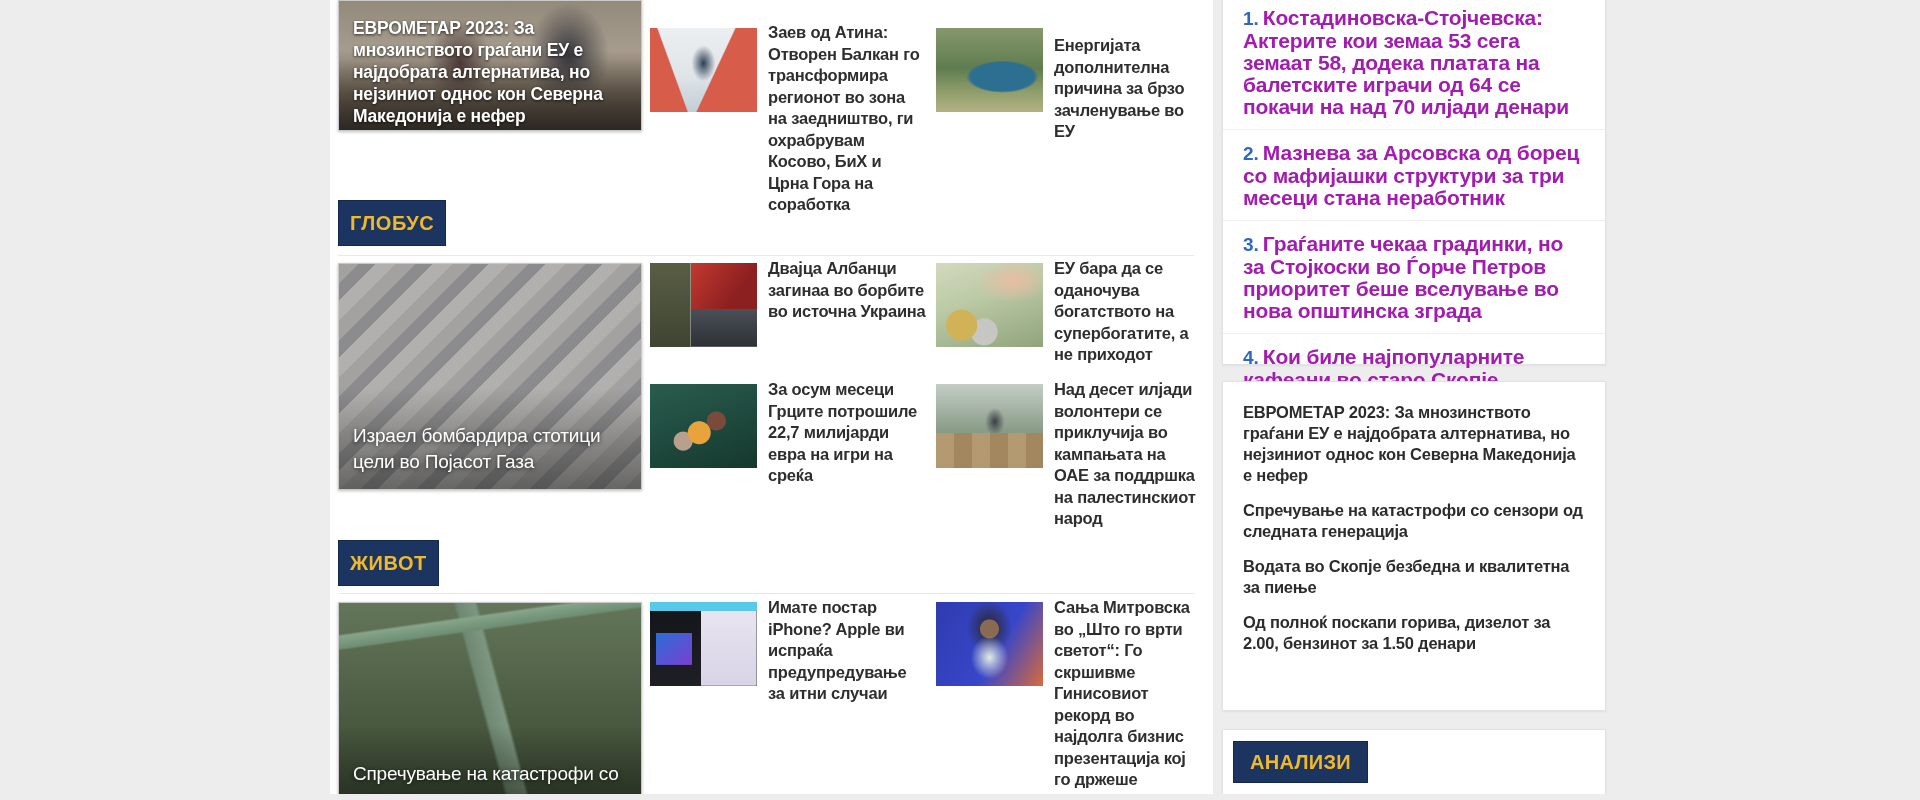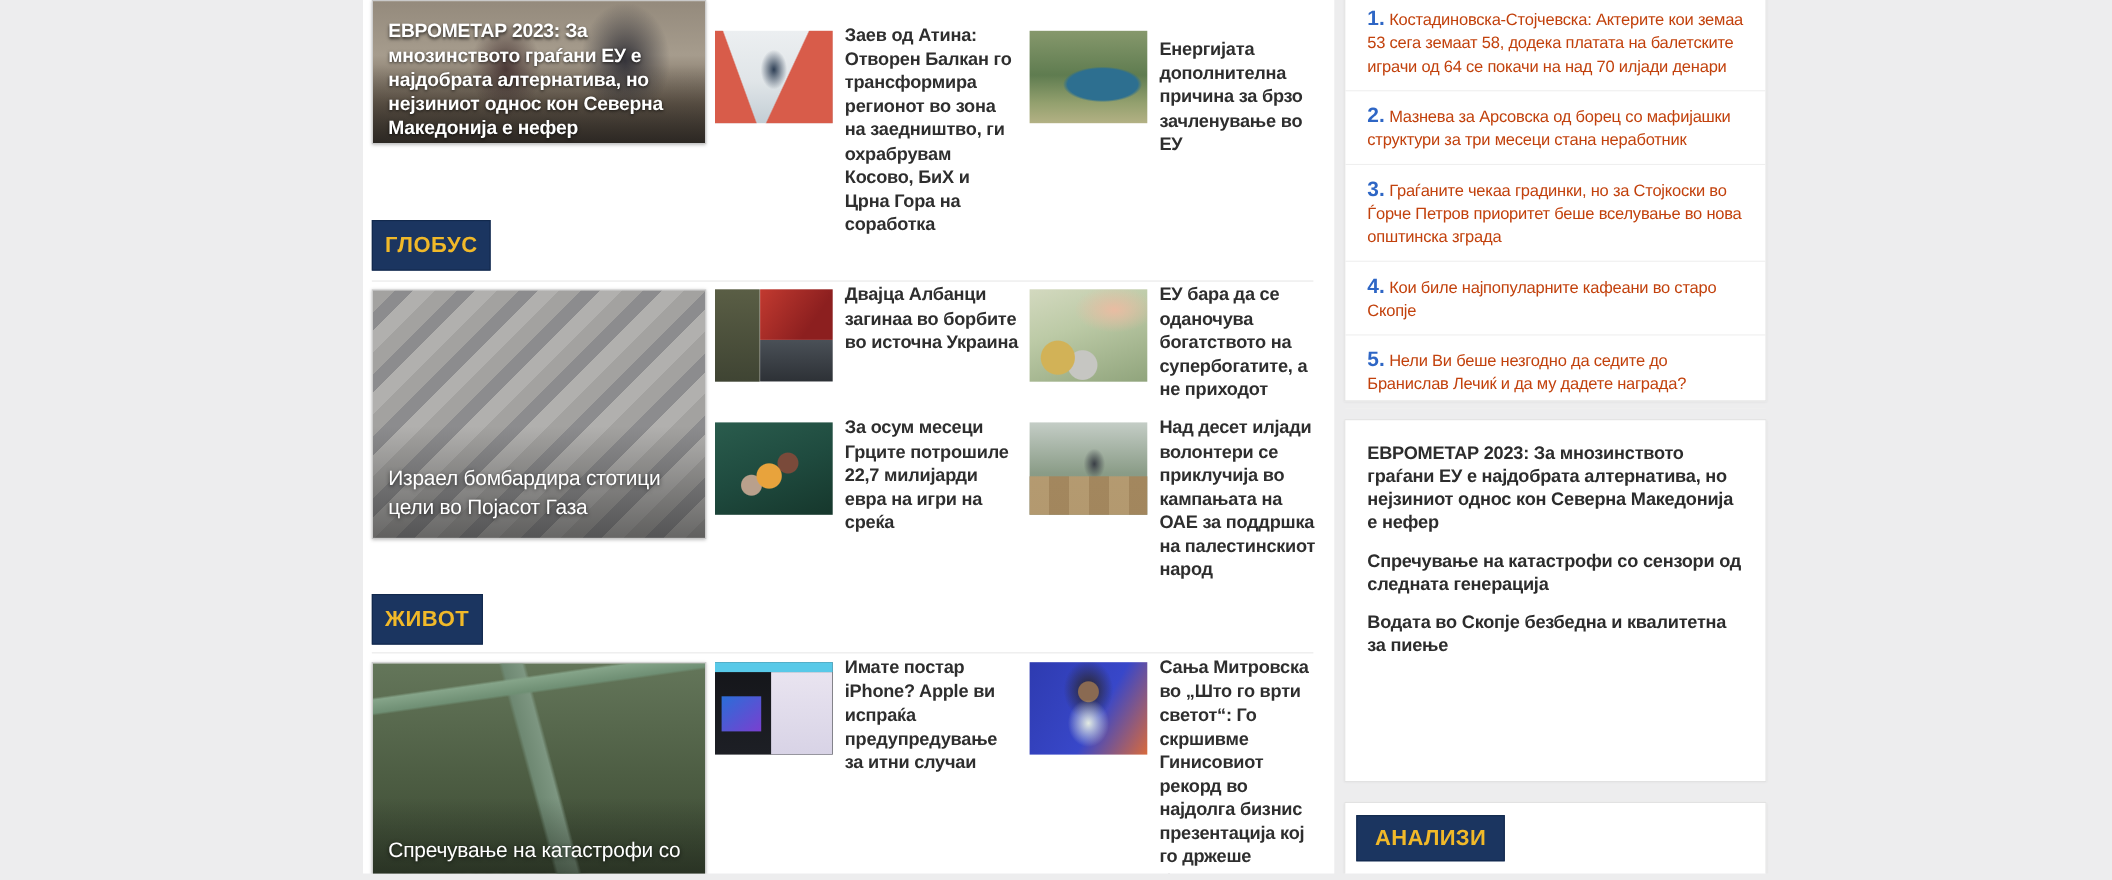--- a/index.html
+++ b/index.html
@@ -14,21 +14,21 @@
   .card { position:absolute; left:1222px; width:384px; background:#ffffff;
           border:1px solid #e2e2e2; box-shadow:0 1px 2px rgba(0,0,0,.06); }
   .card1 { top:-6px; height:371px; }
   .card2 { top:381px; height:330px; overflow:hidden; }
   .card3 { top:729px; height:110px; }
 
   
   .num-list { list-style:none; }
   .num-list li { padding:12px 20px 11px 20px; border-bottom:1px solid #efefef; cursor:pointer; }
   .num-list .num { color:#2e66c5; font-weight:bold; font-size:19px; margin-right:4px; }
-  .num-list .txt { color:#c2410c; font-weight:normal; font-size:15px; line-height:21px; letter-spacing:-0.2px; }
+  .num-list .txt { color:#a21caf; font-weight:bold; font-size:21px; line-height:21px; letter-spacing:-0.2px; }
 
   
   .chip { display:inline-block; background:#1b3560; color:#f1b929; font-weight:bold;
           font-size:20px; line-height:40px; padding:0 16px; letter-spacing:0.3px;
           border:1px solid #12294d; cursor:pointer; }
   .card2 .chip, .card3 .chip { margin:11px 0 4px 10px; }
 
   .latest-items { padding:6px 20px 0 20px; }
   .latest-items .li { margin:14px 0; font-weight:bold; font-size:16.5px; line-height:21px;
                       color:#2c2c2c; letter-spacing:-0.2px; cursor:pointer; }
@@ -173,20 +173,21 @@
         <span class="num">5.</span><span class="txt">Нели Ви беше незгодно да седите до Бранислав Лечиќ и да му дадете награда?</span>
       </li>
     </ul>
   </aside>
 
   <aside class="card card2">
     <div class="latest-items">
       <div class="li">ЕВРОМЕТАР 2023: За мнозинството граѓани ЕУ е најдобрата алтернатива, но нејзиниот однос кон Северна Македонија е нефер</div>
       <div class="li">Спречување на катастрофи со сензори од следната генерација</div>
       <div class="li">Водата во Скопје безбедна и квалитетна за пиење</div>
+      <div class="li">Од полноќ поскапи горива, дизелот за 2.00, бензинот за 1.50 денари</div>
 
     </div>
   </aside>
 
   <aside class="card card3">
     <div class="chip">АНАЛИЗИ</div>
   </aside>
 
 </div>
 

